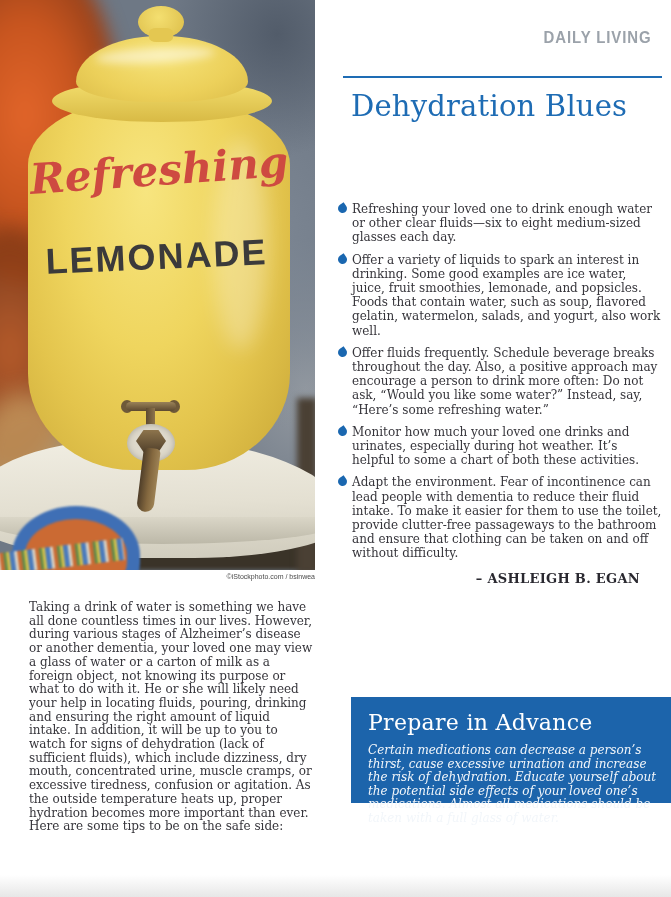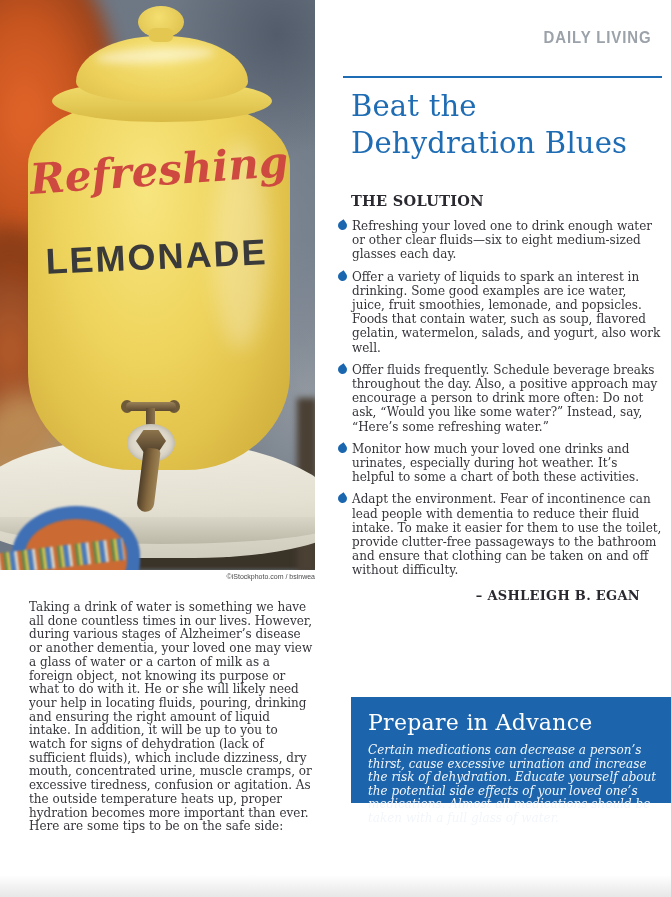--- a/index.html
+++ b/index.html
@@ -132,26 +132,24 @@
     <div class="ph tap-stem"></div>
     <div class="ph tap-esc"></div>
     <div class="ph tap-nut"></div>
     <div class="ph tap-spout"></div>
   </section>
   <div class="photo-credit">©iStockphoto.com / bsinwea</div>
 
   <div class="section-label">DAILY LIVING</div>
   <div class="title-rule"></div>
   <h1 class="title">
-    <span>Beat the</span>
     <span>Dehydration Blues</span>
   </h1>
 
   <section class="solution">
-    <h2 class="doc-h2">THE SOLUTION</h2>
     <ul>
       <li>
         <span class="drop"></span>
         <span>Refreshing your loved one to drink enough water or other clear fluids—six to eight medium-sized glasses each day.</span>
       </li>
       <li>
         <span class="drop"></span>
         <span>Offer a variety of liquids to spark an interest in drinking. Some good examples are ice water, juice, fruit smoothies, lemonade, and popsicles. Foods that contain water, such as soup, flavored gelatin, watermelon, salads, and yogurt, also work well.</span>
       </li>
       <li>

